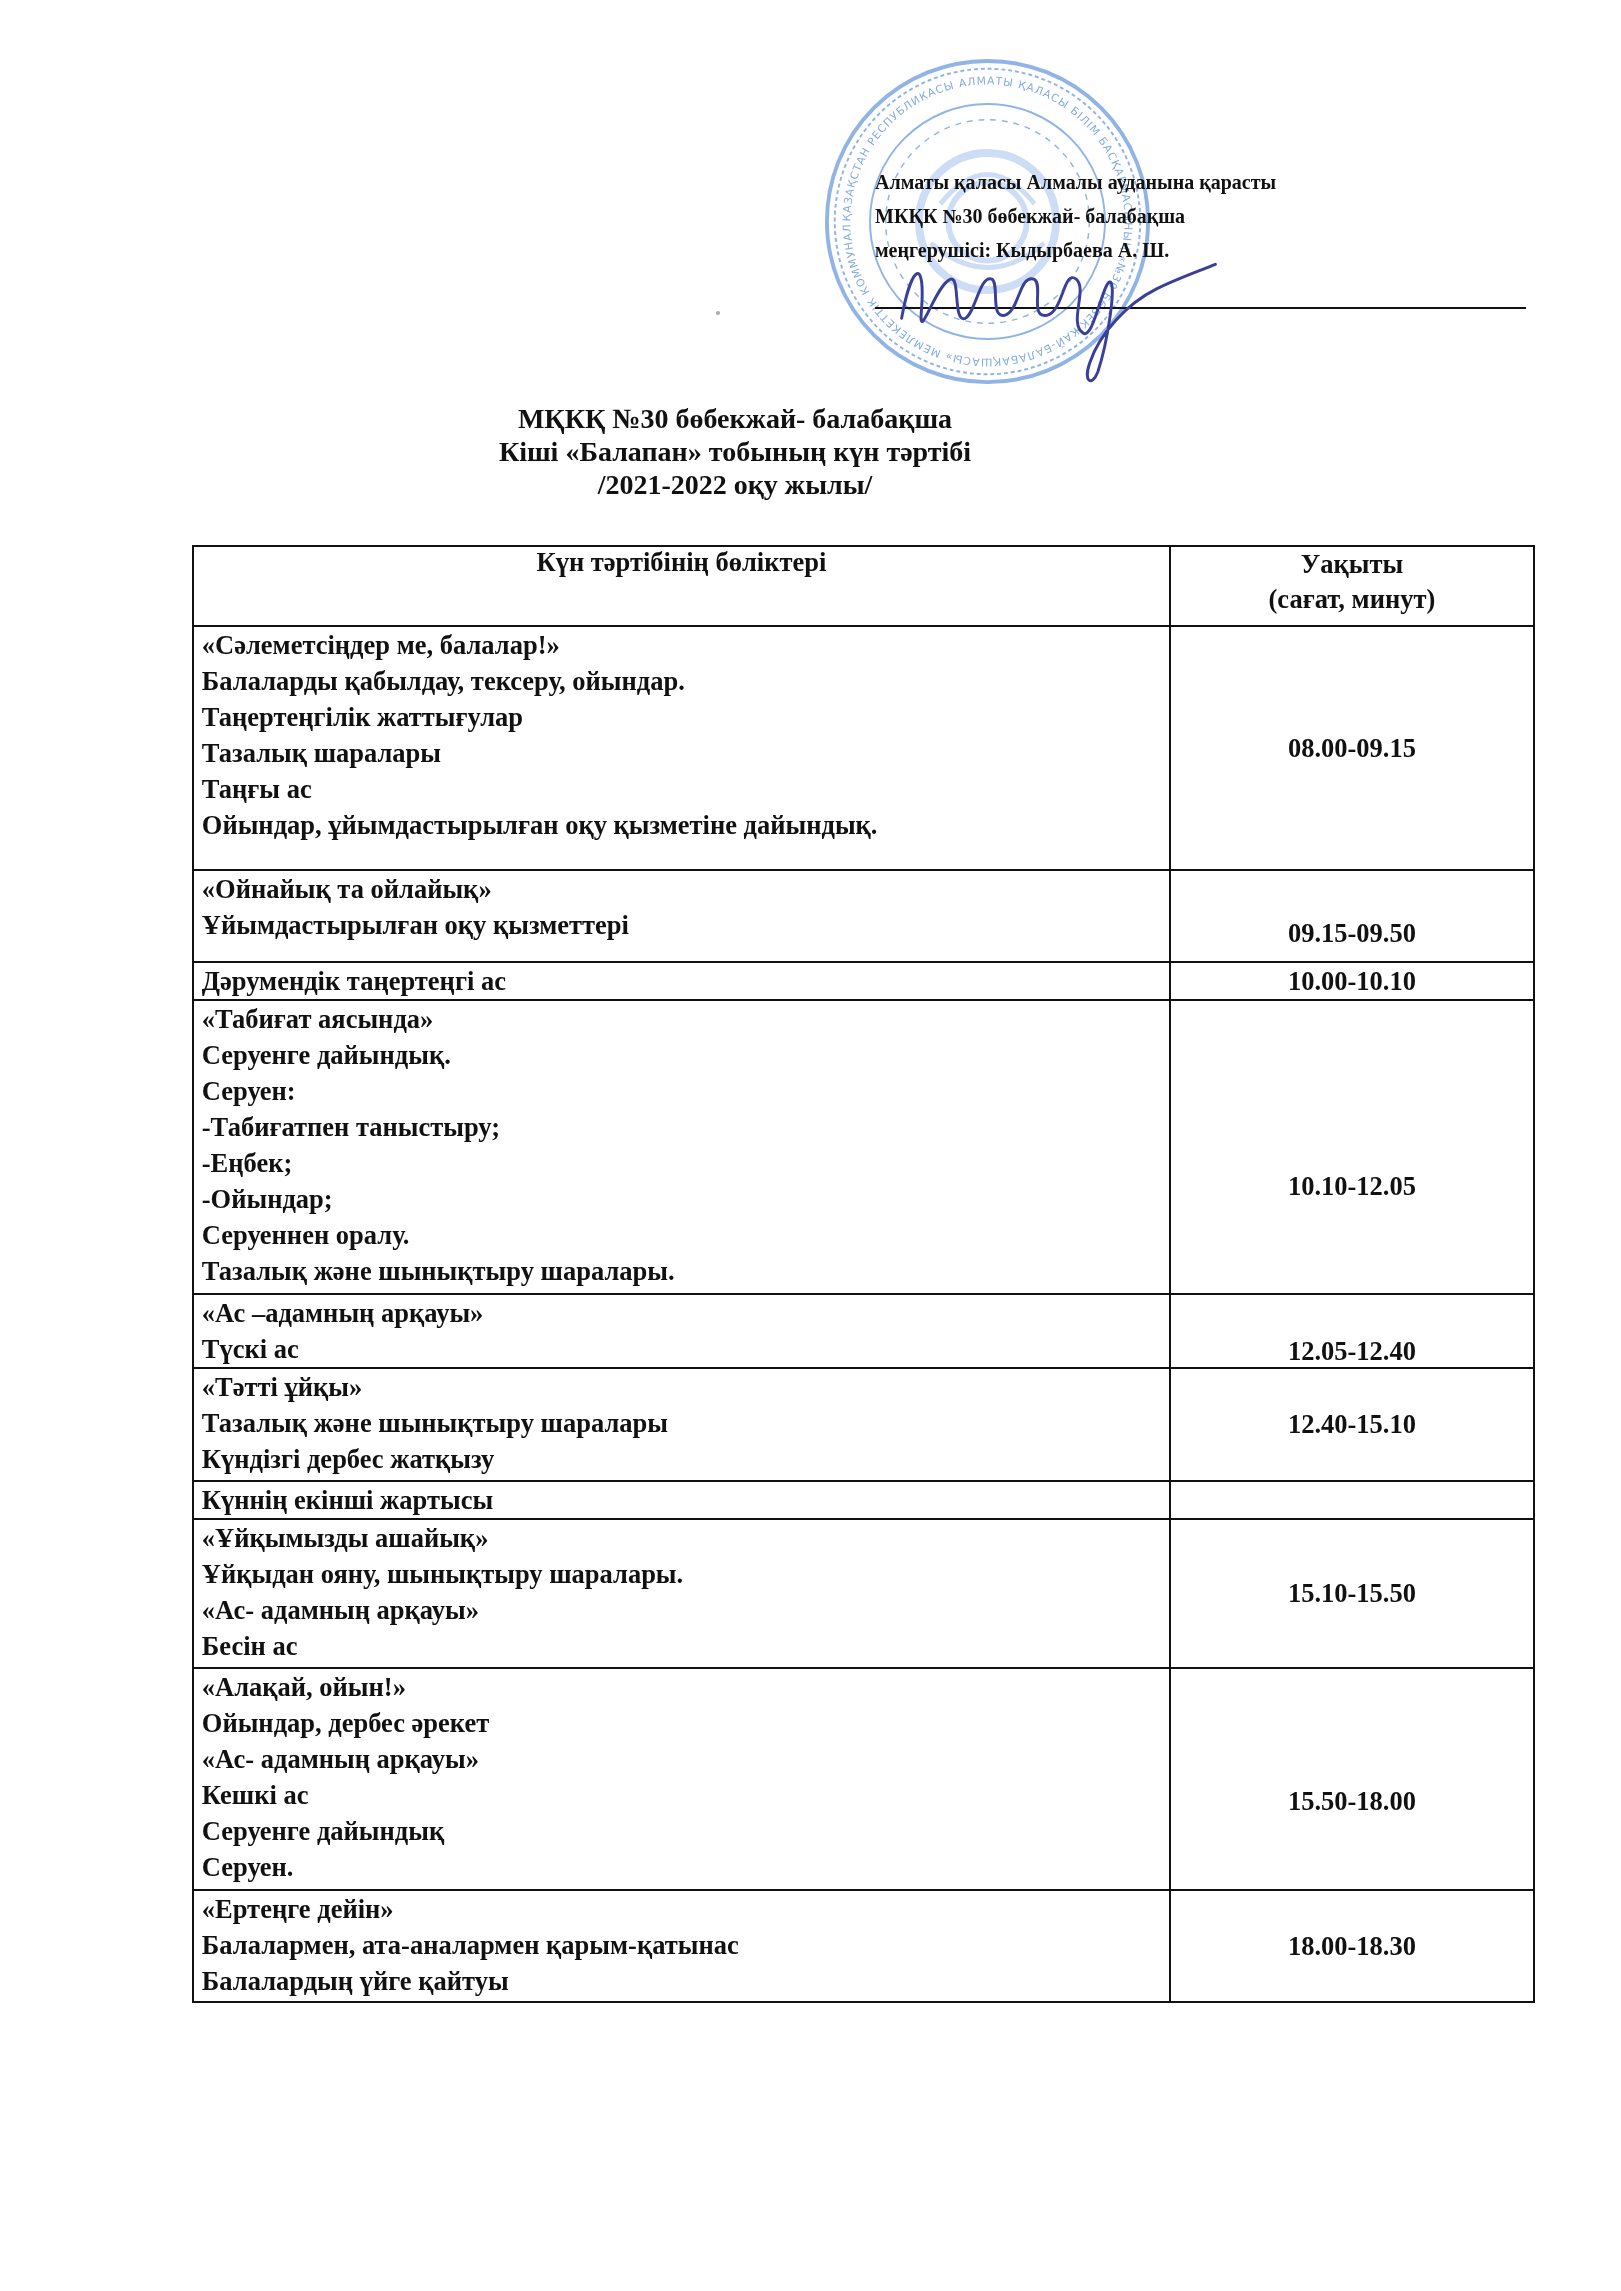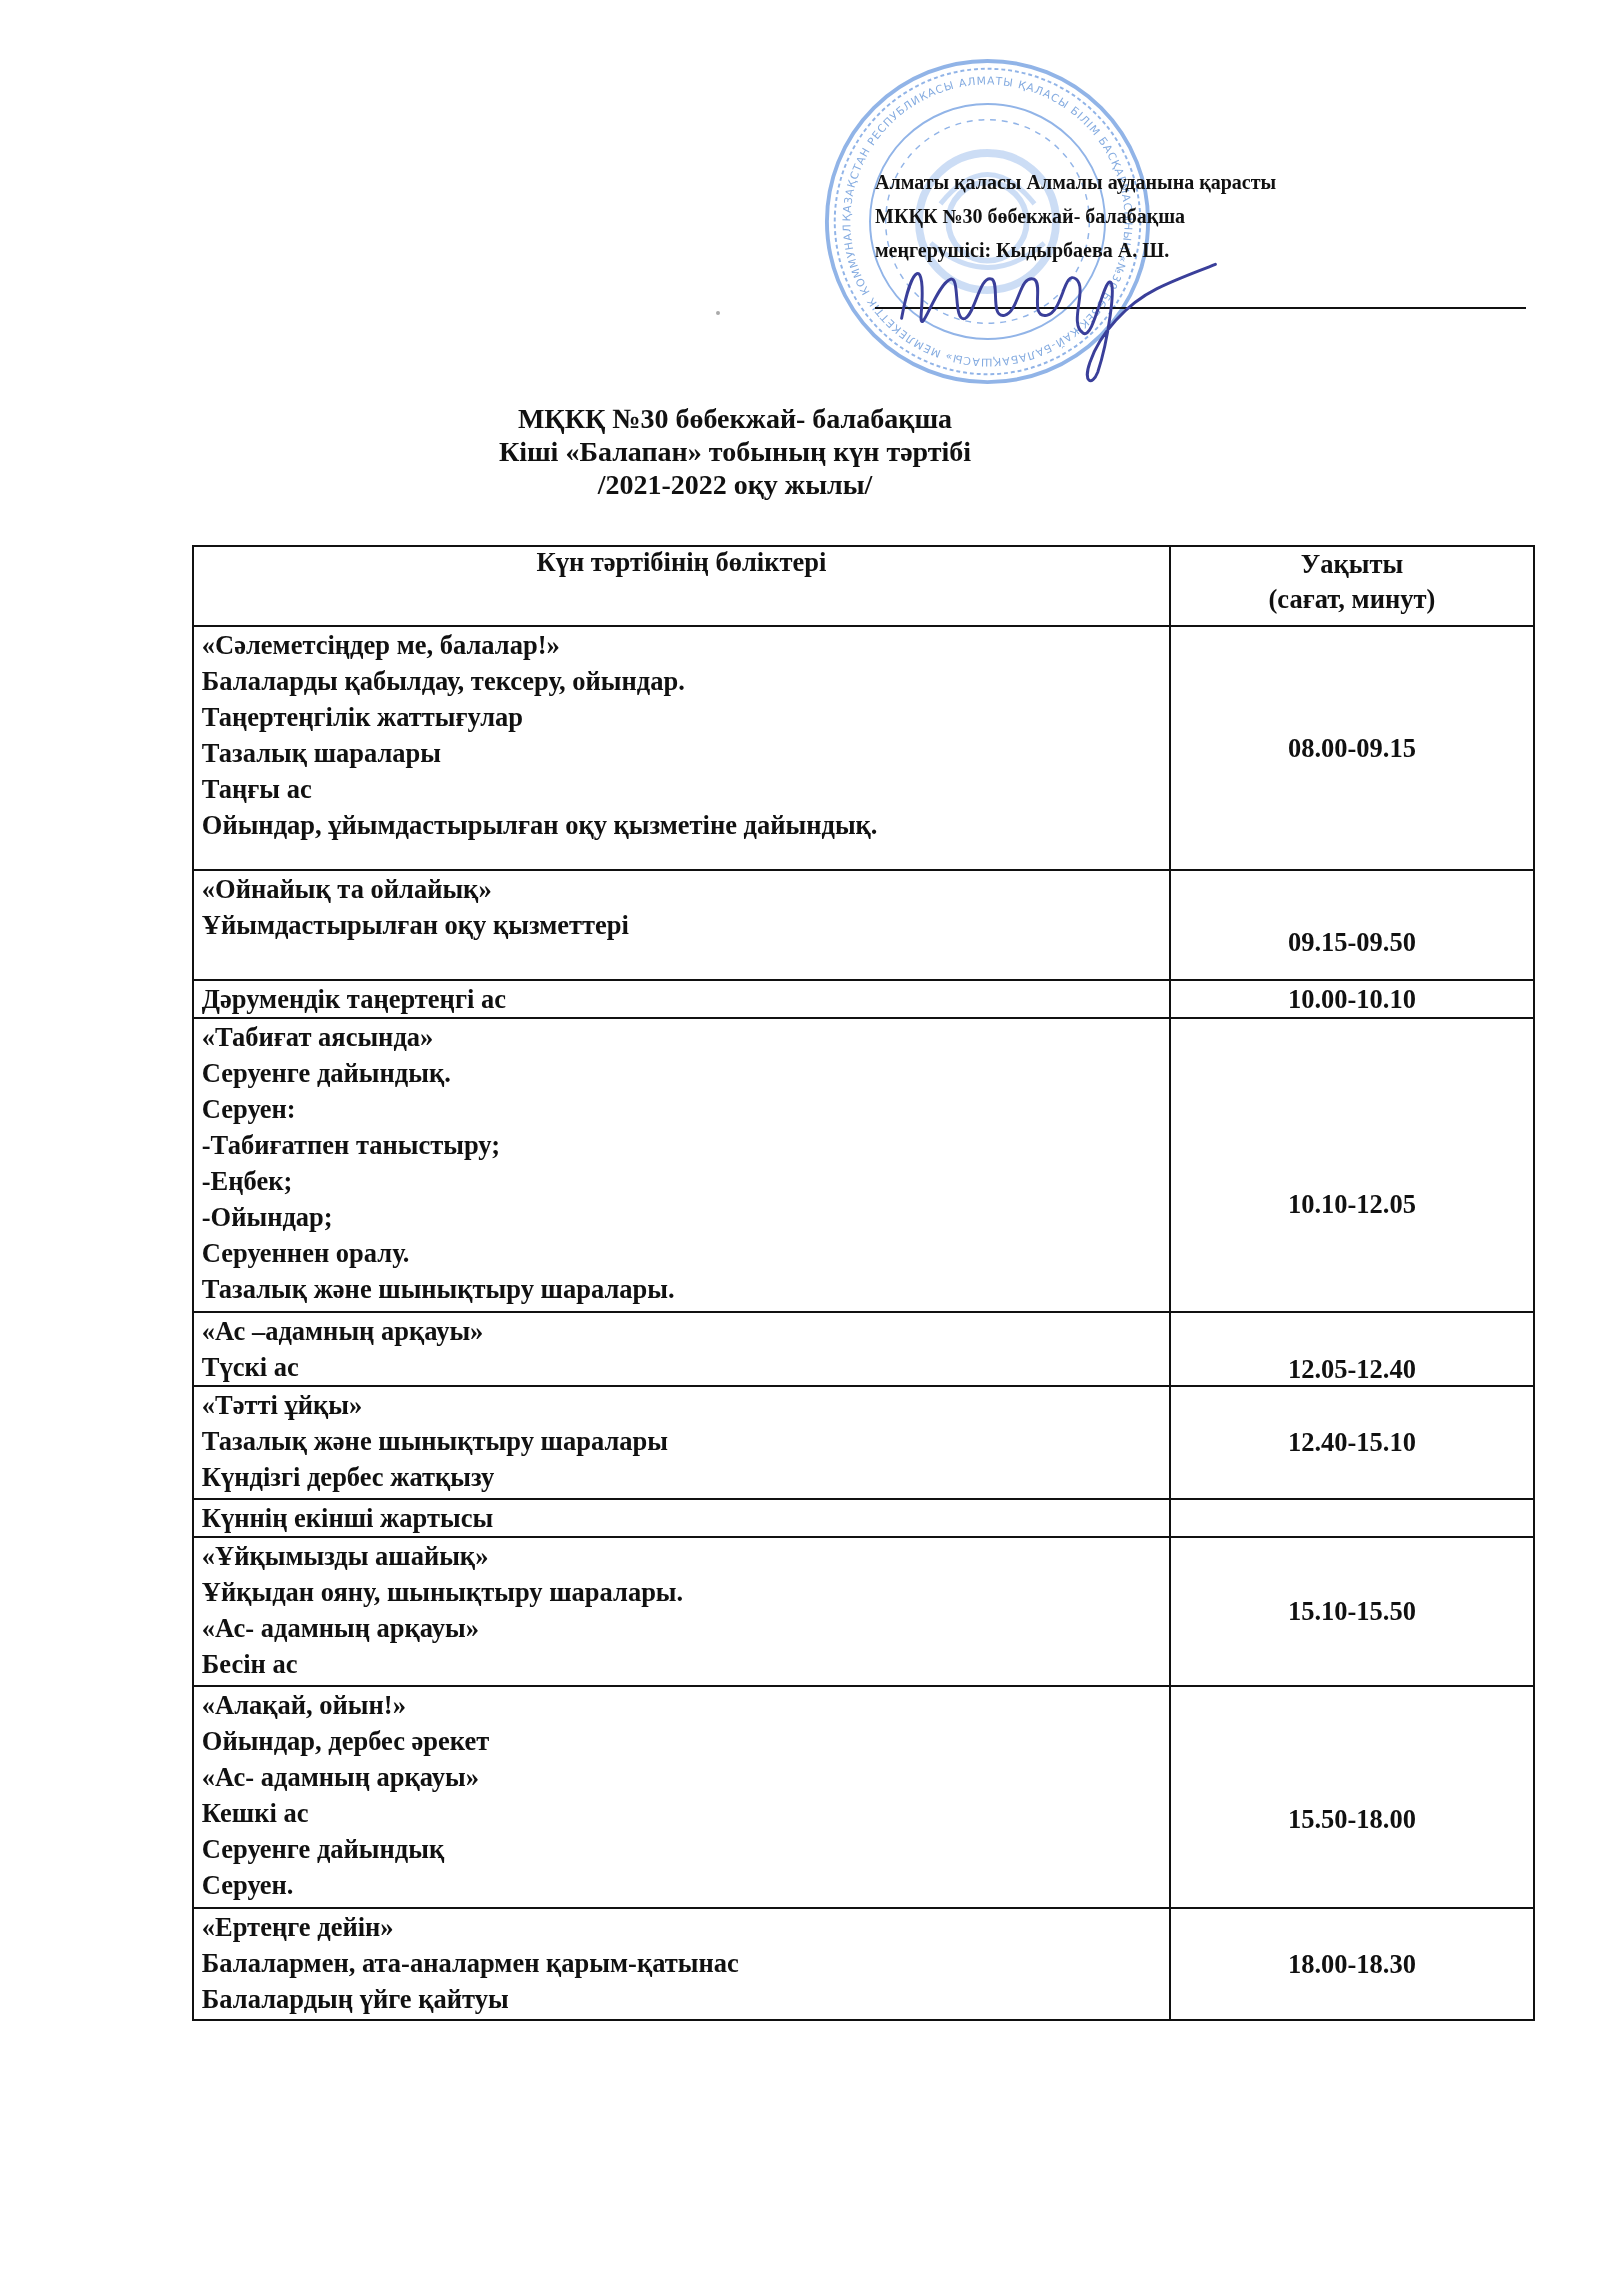--- a/index.html
+++ b/index.html
@@ -101,21 +101,21 @@
       <div> «Сәлеметсіңдер ме, балалар!»</div>
       <div>Балаларды қабылдау, тексеру, ойындар.</div>
       <div>Таңертеңгілік жаттығулар</div>
       <div>Тазалық шаралары</div>
       <div>Таңғы ас</div>
       <div>Ойындар, ұйымдастырылған оқу қызметіне дайындық.</div>
     </td>
     <td class="time-cell">08.00-09.15</td>
   </tr>
 
-  <tr style="height:110px">
+  <tr style="height:92px">
     <td class="part-cell">
       <div>«Ойнайық та ойлайық»</div>
       <div>Ұйымдастырылған оқу қызметтері</div>
     </td>
     <td class="time-cell" style="padding-top:35px">09.15-09.50</td>
   </tr>
 
   <tr style="height:37px">
     <td class="part-cell">
       <div>Дәрумендік таңертеңгі ас</div>

